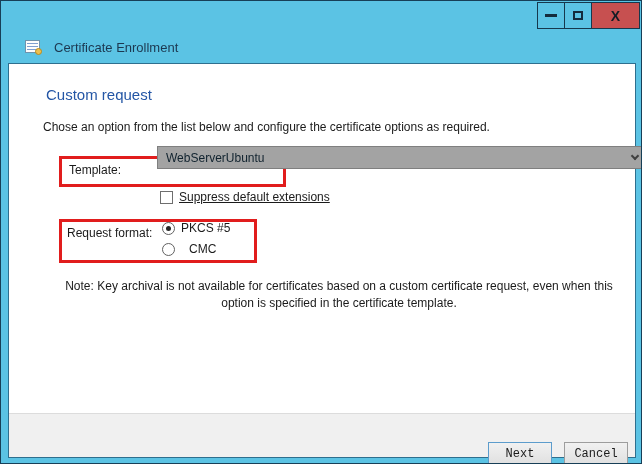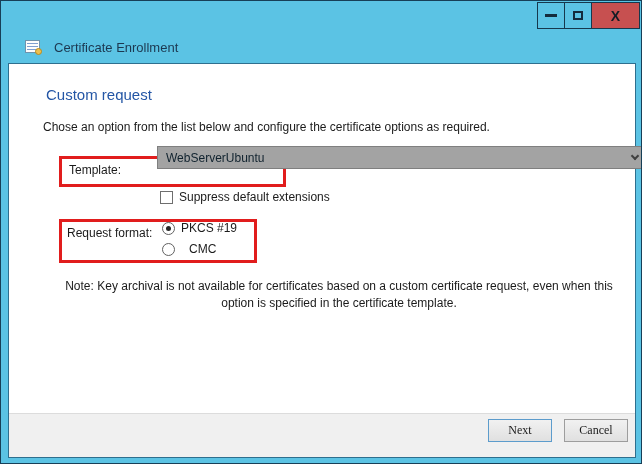--- a/index.html
+++ b/index.html
@@ -55,21 +55,21 @@
   }
   .combobox-value { position:absolute; left:8px; top:4px; font-size:12px; color:#10222e; white-space:nowrap; }
   .chev-zone { position:absolute; right:0; top:0; width:22px; height:21px; }
   .chev { position:absolute; right:9px; top:6px; width:6px; height:6px;
     border-right:2px solid #404040; border-bottom:2px solid #404040; transform:rotate(45deg); }
 
   .checkbox {
     position:absolute; left:151px; top:127px; width:13px; height:13px;
     background:#fff; border:1px solid #6e6e6e; cursor:pointer;
   }
-  .suppress-label { left:170px; top:126px; cursor:pointer; }
+  .suppress-label { left:170px; top:126px; cursor:pointer;text-decoration:underline; }
 
   .request-label { left:58px; top:162px; }
   .radio {
     position:absolute; left:153px; width:13px; height:13px; border-radius:50%;
     background:#fff; border:1px solid #616161; cursor:pointer;
   }
   .radio.r1 { top:158px; }
   .radio.r2 { top:179px; }
   .radio.selected::after {
     content:""; position:absolute; left:3px; top:3px; width:5px; height:5px;
@@ -80,22 +80,22 @@
 
   .note { position:absolute; left:34px; top:214px; width:592px;
     font-size:12px; line-height:17px; color:#1b1b1b;text-align:center; }
 
   
   .footer {
     position:absolute; left:0; bottom:0; width:100%; height:44px;
     background:#f0f0f0; border-top:1px solid #dcdcdc;
   }
   .btn {
-    position:absolute; top:5px; width:64px; height:23px;
-    font-family:Liberation Serif, serif; font-size:12px; color:#1b1b1b;
+    position:absolute; top:28px; width:64px; height:23px;
+    font-family:Liberation Mono, monospace; font-size:12px; color:#1b1b1b;
     background:linear-gradient(180deg,#f1f1f1,#e0e0e0); cursor:pointer;
   }
   .btn-next   { left:479px; border:1px solid #5c9ccc; }
   .btn-cancel { left:555px; border:1px solid #9d9d9d; }
 </style>
 </head>
 <body>
 
 <div class="window">
 
@@ -134,21 +134,21 @@
       <span class="chev-zone">
         <i class="chev"></i>
       </span>
     </div>
 
     <span class="checkbox"></span>
     <span class="lbl suppress-label">Suppress default extensions</span>
 
     <span class="lbl request-label">Request format:</span>
     <span class="radio r1 selected"></span>
-    <span class="lbl radio-label-1">PKCS #19</span>
+    <span class="lbl radio-label-1">PKCS #5</span>
     <span class="radio r2"></span>
     <span class="lbl radio-label-2">CMC</span>
 
     <p class="note">
       <span>Note: Key archival is not available for certificates based on a custom certificate request, even when this</span><br>
       <span>option is specified in the certificate template.</span>
     </p>
 
     <div class="footer">
       <button class="btn btn-next">Next</button>

